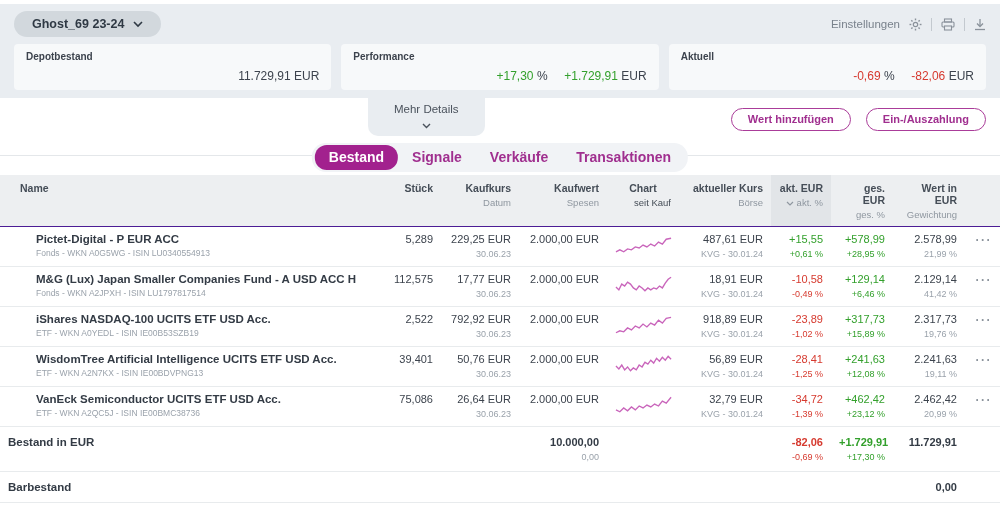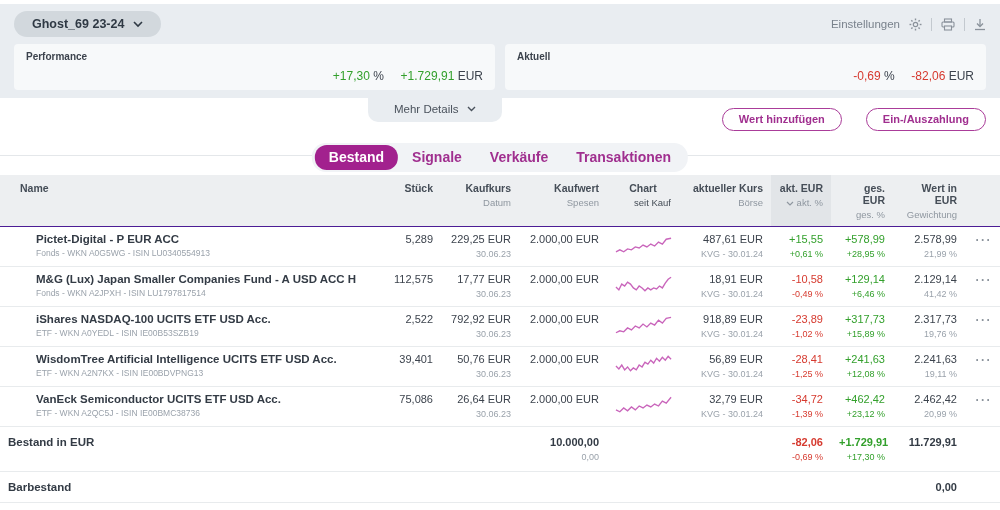--- a/index.html
+++ b/index.html
@@ -31,25 +31,25 @@
   .card-values { text-align:right; font-size:12px; color:#3c434d; }
   .card-values .gap { display:inline-block; width:10px; }
   .unit { color:#3c434d; }
   .pos { color:#33a02c; }
   .neg { color:#d63a2f; }
 
   .more-details {
     position:absolute; top:100%; left:368px;
     background:#e9edf1; border-radius:0 0 10px 10px;
     padding:5px 26px 7px; font-size:11.5px; color:#4a525c;
-    display:flex; align-items:center; gap:8px; cursor:pointer;
+    display:flex; align-items:center; gap:8px; cursor:pointer;flex-direction:column;
   }
 
   
-  .actions { display:flex; justify-content:flex-end; gap:24px; padding:10px 14px 0; }
+  .actions { display:flex; justify-content:flex-end; gap:15px; padding:10px 14px 0; }
   .btn-outline {
     border:1.5px solid #aa3c99; color:#a02f8f; background:#fff;
     border-radius:13px; padding:4px 16px 5px; font-size:11px; font-weight:600;
     font-family:inherit; cursor:pointer;
   }
 
   
   .tabsbar { position:relative; margin-top:12px; height:24px; }
   .tabsbar::before { content:""; position:absolute; left:0; right:0; top:50%; height:1px; background:#e4e7ea; }
   .tab-group {
@@ -134,20 +134,27 @@
               <polyline points="3,5.5 6,8.5 9,5.5"></polyline>
               <line x1="1" y1="11.5" x2="11" y2="11.5"></line>
             </g>
           </svg>
       </span>
     </div>
   </div>
 
   <div class="cards">
     <div class="card">
+      <div class="card-label">Depotbestand</div>
+      <div class="card-values">
+        <span>11.729,91</span>
+        <span class="unit">EUR</span>
+      </div>
+    </div>
+    <div class="card">
       <div class="card-label">Performance</div>
       <div class="card-values">
         <span class="pos">+17,30</span>
         <span class="unit">%</span>
         <span class="gap"></span>
         <span class="pos">+1.729,91</span>
         <span class="unit">EUR</span>
       </div>
     </div>
     <div class="card">

